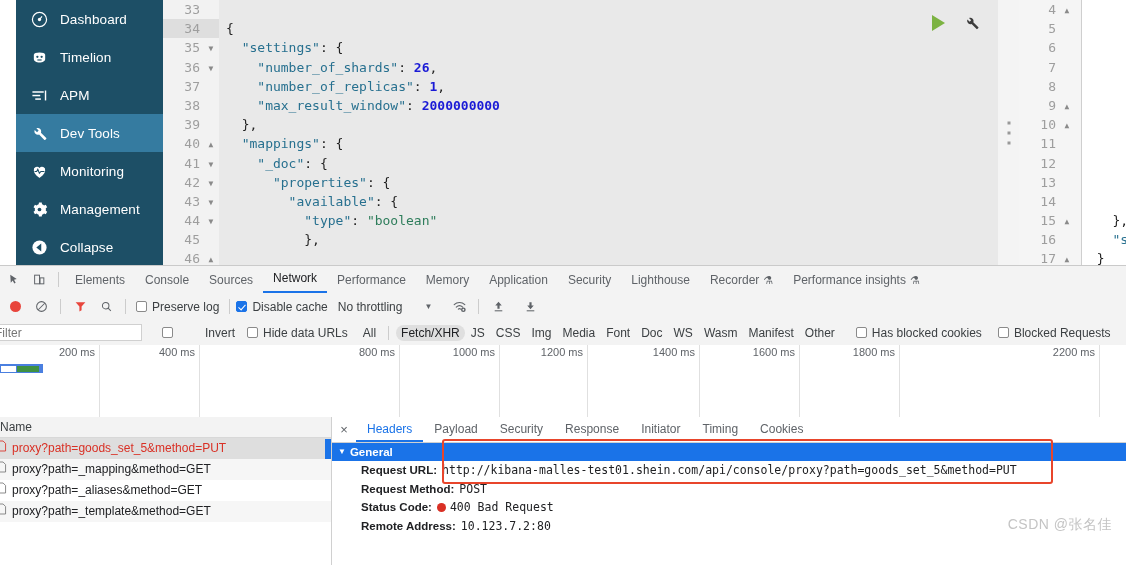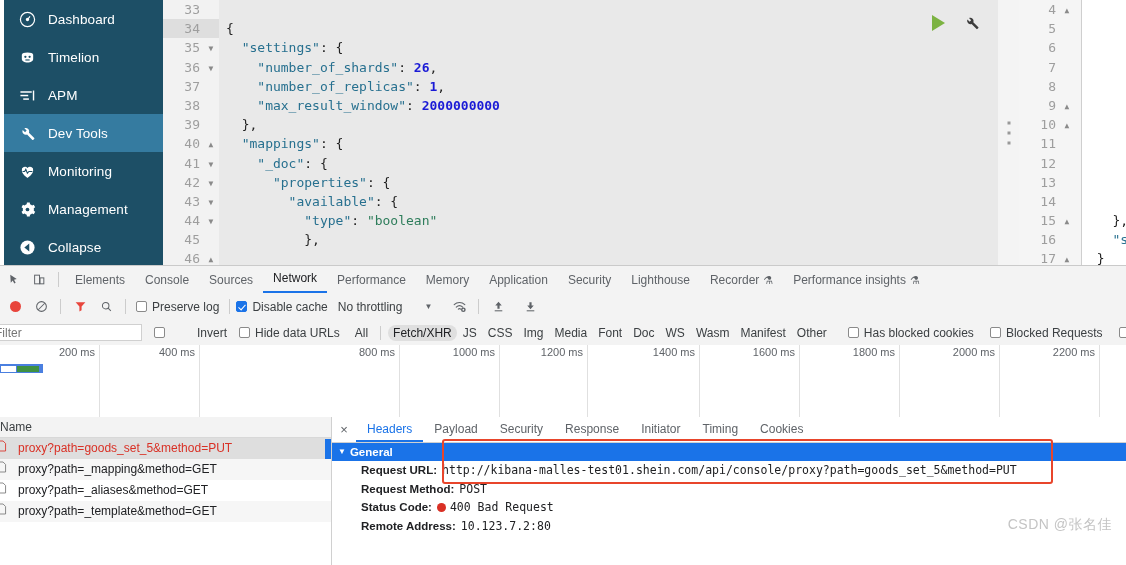--- a/index.html
+++ b/index.html
@@ -7,21 +7,21 @@
     width:1126px;height:565px;overflow:hidden;
     font-family:"Liberation Sans", sans-serif;
     background:#fff;
     -webkit-font-smoothing:antialiased;
   }
   #app{position:relative;width:1126px;height:565px;}
 
   
   .kb-section{position:absolute;left:0;top:0;width:1126px;height:265px;background:#fff;overflow:hidden;}
 
-  .kb-sidebar{position:absolute;left:4px;top:0;width:163px;height:265px;background:#1d4f66;}
+  .kb-sidebar{position:absolute;left:16px;top:0;width:163px;height:265px;background:#1d4f66;}
   .kb-item{display:flex;align-items:center;height:38px;padding-left:8px;color:#fff;
            font-size:13.5px;letter-spacing:.1px;box-sizing:border-box;}
   .kb-item.active{background:#357ba0;}
   .kb-ico{width:30px;height:22px;display:flex;align-items:center;justify-content:center;
           flex:0 0 30px;margin-right:6px;}
   .kb-ico svg{display:block;}
   .kb-lbl{white-space:nowrap;}
 
   
   .kb-editor{position:absolute;left:163px;top:0;right:0;height:265px;background:#fff;}
@@ -99,21 +99,21 @@
   .ovbar i{position:absolute;left:17px;top:1.5px;width:22px;height:6px;background:#3f9142;}
   .ovbar u{position:absolute;left:1px;top:1.5px;width:15px;height:6px;background:#fff;}
 
   
   .dt-body{position:absolute;left:0;top:151px;width:1126px;height:149px;background:#fff;}
   .req-list{position:absolute;left:0;top:0;width:331px;height:149px;background:#fff;
             border-right:1px solid #d0d0d0;overflow:hidden;}
   .req-head{height:21px;line-height:21px;background:#f3f3f3;border-bottom:1px solid #d8d8d8;
             font-size:12px;color:#3c4043;padding-left:0px;box-sizing:border-box;}
   .req-row{height:21px;line-height:21px;font-size:12px;color:#202124;display:flex;align-items:center;
-           gap:11px;padding-left:2px;box-sizing:border-box;white-space:nowrap;}
+           gap:5px;padding-left:2px;box-sizing:border-box;white-space:nowrap;}
   .req-row.alt{background:#f6f6f6;}
   .req-row.sel{background:#dedede;color:#d93025;}
   .req-row .doc-ico{flex:0 0 auto;margin-left:-5px;}
 
   .details{position:absolute;left:332px;top:0;right:0;height:149px;background:#fff;}
   .det-tabs{height:25px;display:flex;align-items:center;border-bottom:1px solid #d0d0d0;background:#fff;}
   .det-tab{font-size:12px;color:#5f6368;padding:0 11px;height:25px;line-height:25px;box-sizing:border-box;white-space:nowrap;}
   .det-tab.sel{color:#1a73e8;border-bottom:2px solid #1a73e8;}
   .det-close{width:24px;height:25px;display:flex;align-items:center;justify-content:center;color:#5f6368;font-size:13px;}
   .gen-head{height:18px;line-height:18px;background:#1a73e8;color:#fff;font-size:11.5px;font-weight:bold;
@@ -407,21 +407,21 @@
       <div class="dt-ico-btn" style="margin-left:6px;">
         <svg width="13" height="13" viewBox="0 0 24 24">
             <path fill="#5f6368" d="M12 17l6-7h-4V4h-4v6H6z"></path>
             <rect x="5" y="19" width="14" height="1.9" fill="#5f6368"></rect>
           </svg>
       </div>
     </div>
 
     <div class="dt-filterbar">
       <input class="f-input" id="filter-input" placeholder="Filter" style="">
-      <label class="tb-lbl" style="margin-left:12px;gap:32px;">
+      <label class="tb-lbl" style="margin-left:20px;gap:32px;">
         <span class="cb"></span>
         <span>Invert</span>
       </label>
       <label class="tb-lbl" style="margin-left:8px;">
         <span class="cb"></span>
         <span>Hide data URLs</span>
       </label>
       <div id="ftypes" style="display:flex;align-items:center;gap:1px;margin-left:6px;">
           <div class="ftype">All</div>
           <div class="vsep"></div>
@@ -473,23 +473,20 @@
         </div>
         <div class="ovtick" style="left: 600px;">
           <span>1400 ms</span>
         </div>
         <div class="ovtick" style="left: 700px;">
           <span>1600 ms</span>
         </div>
         <div class="ovtick" style="left: 800px;">
           <span>1800 ms</span>
         </div>
-        <div class="ovtick" style="left: 900px;">
-          <span>2000 ms</span>
-        </div>
         <div class="ovtick" style="left: 1000px;">
           <span>2200 ms</span>
         </div>
       </div>
 
     <div class="dt-body">
 
       <div class="req-list">
         <div class="req-head">Name</div>
         <div id="req-rows">

